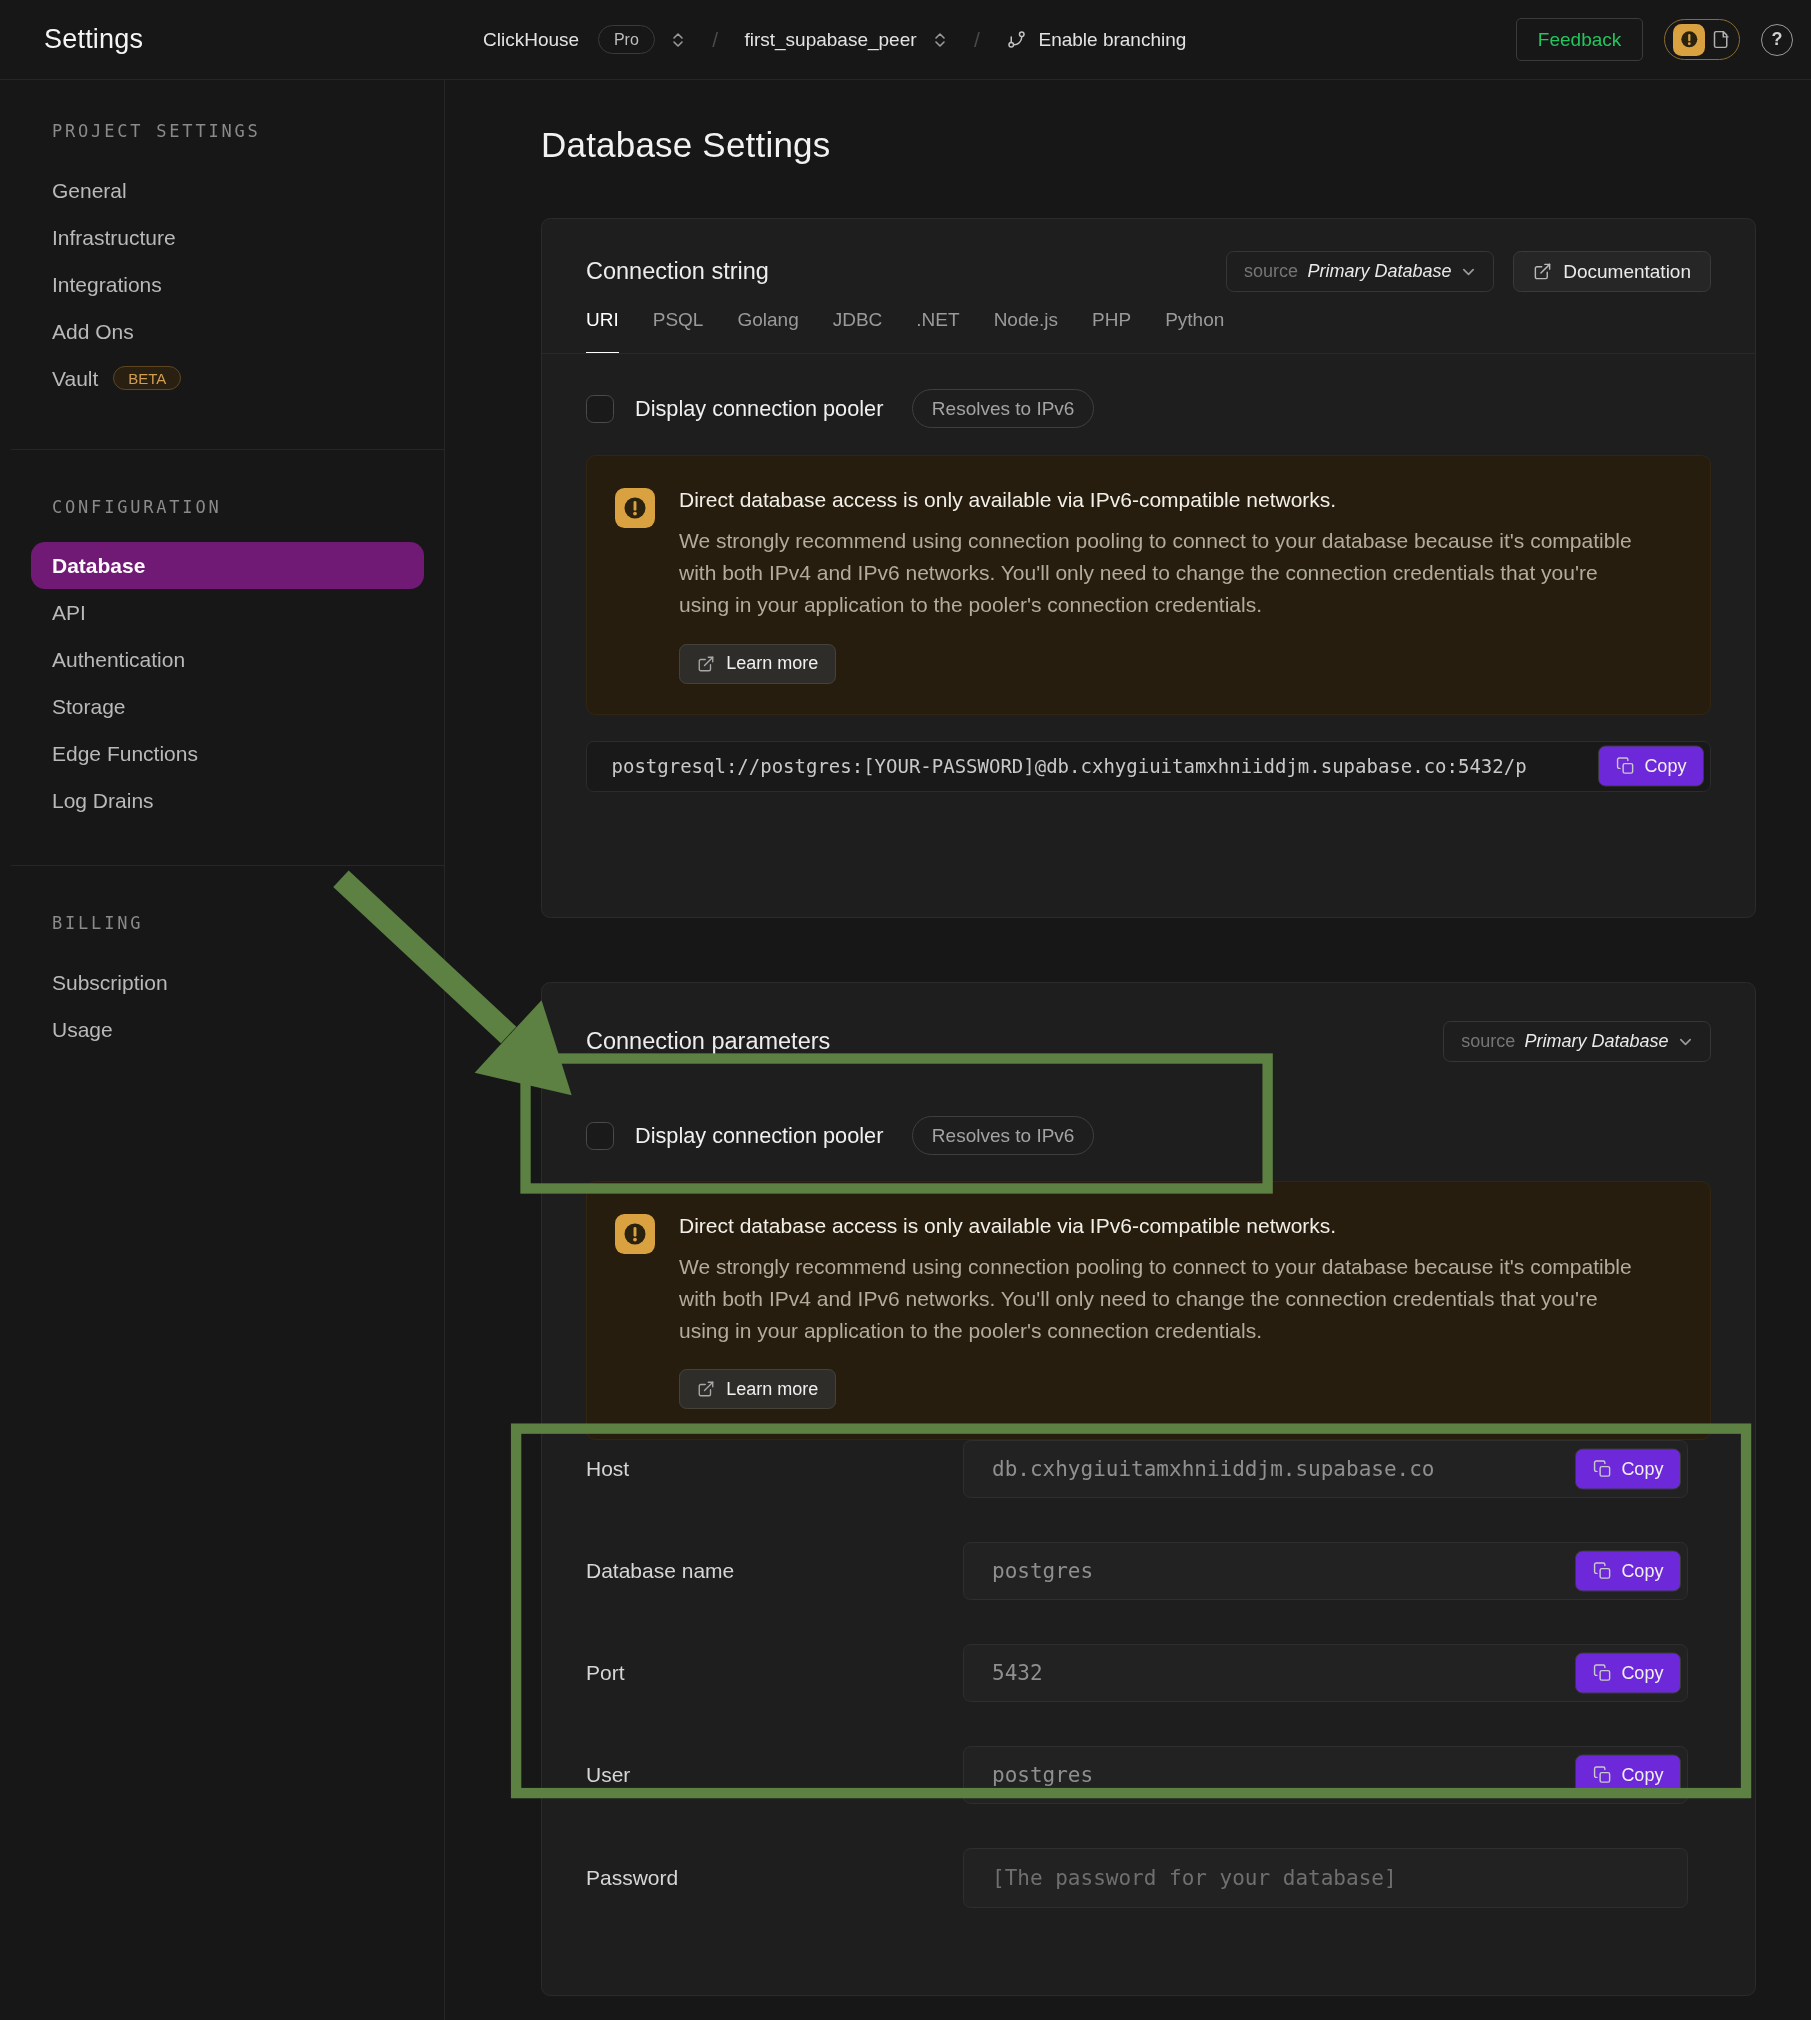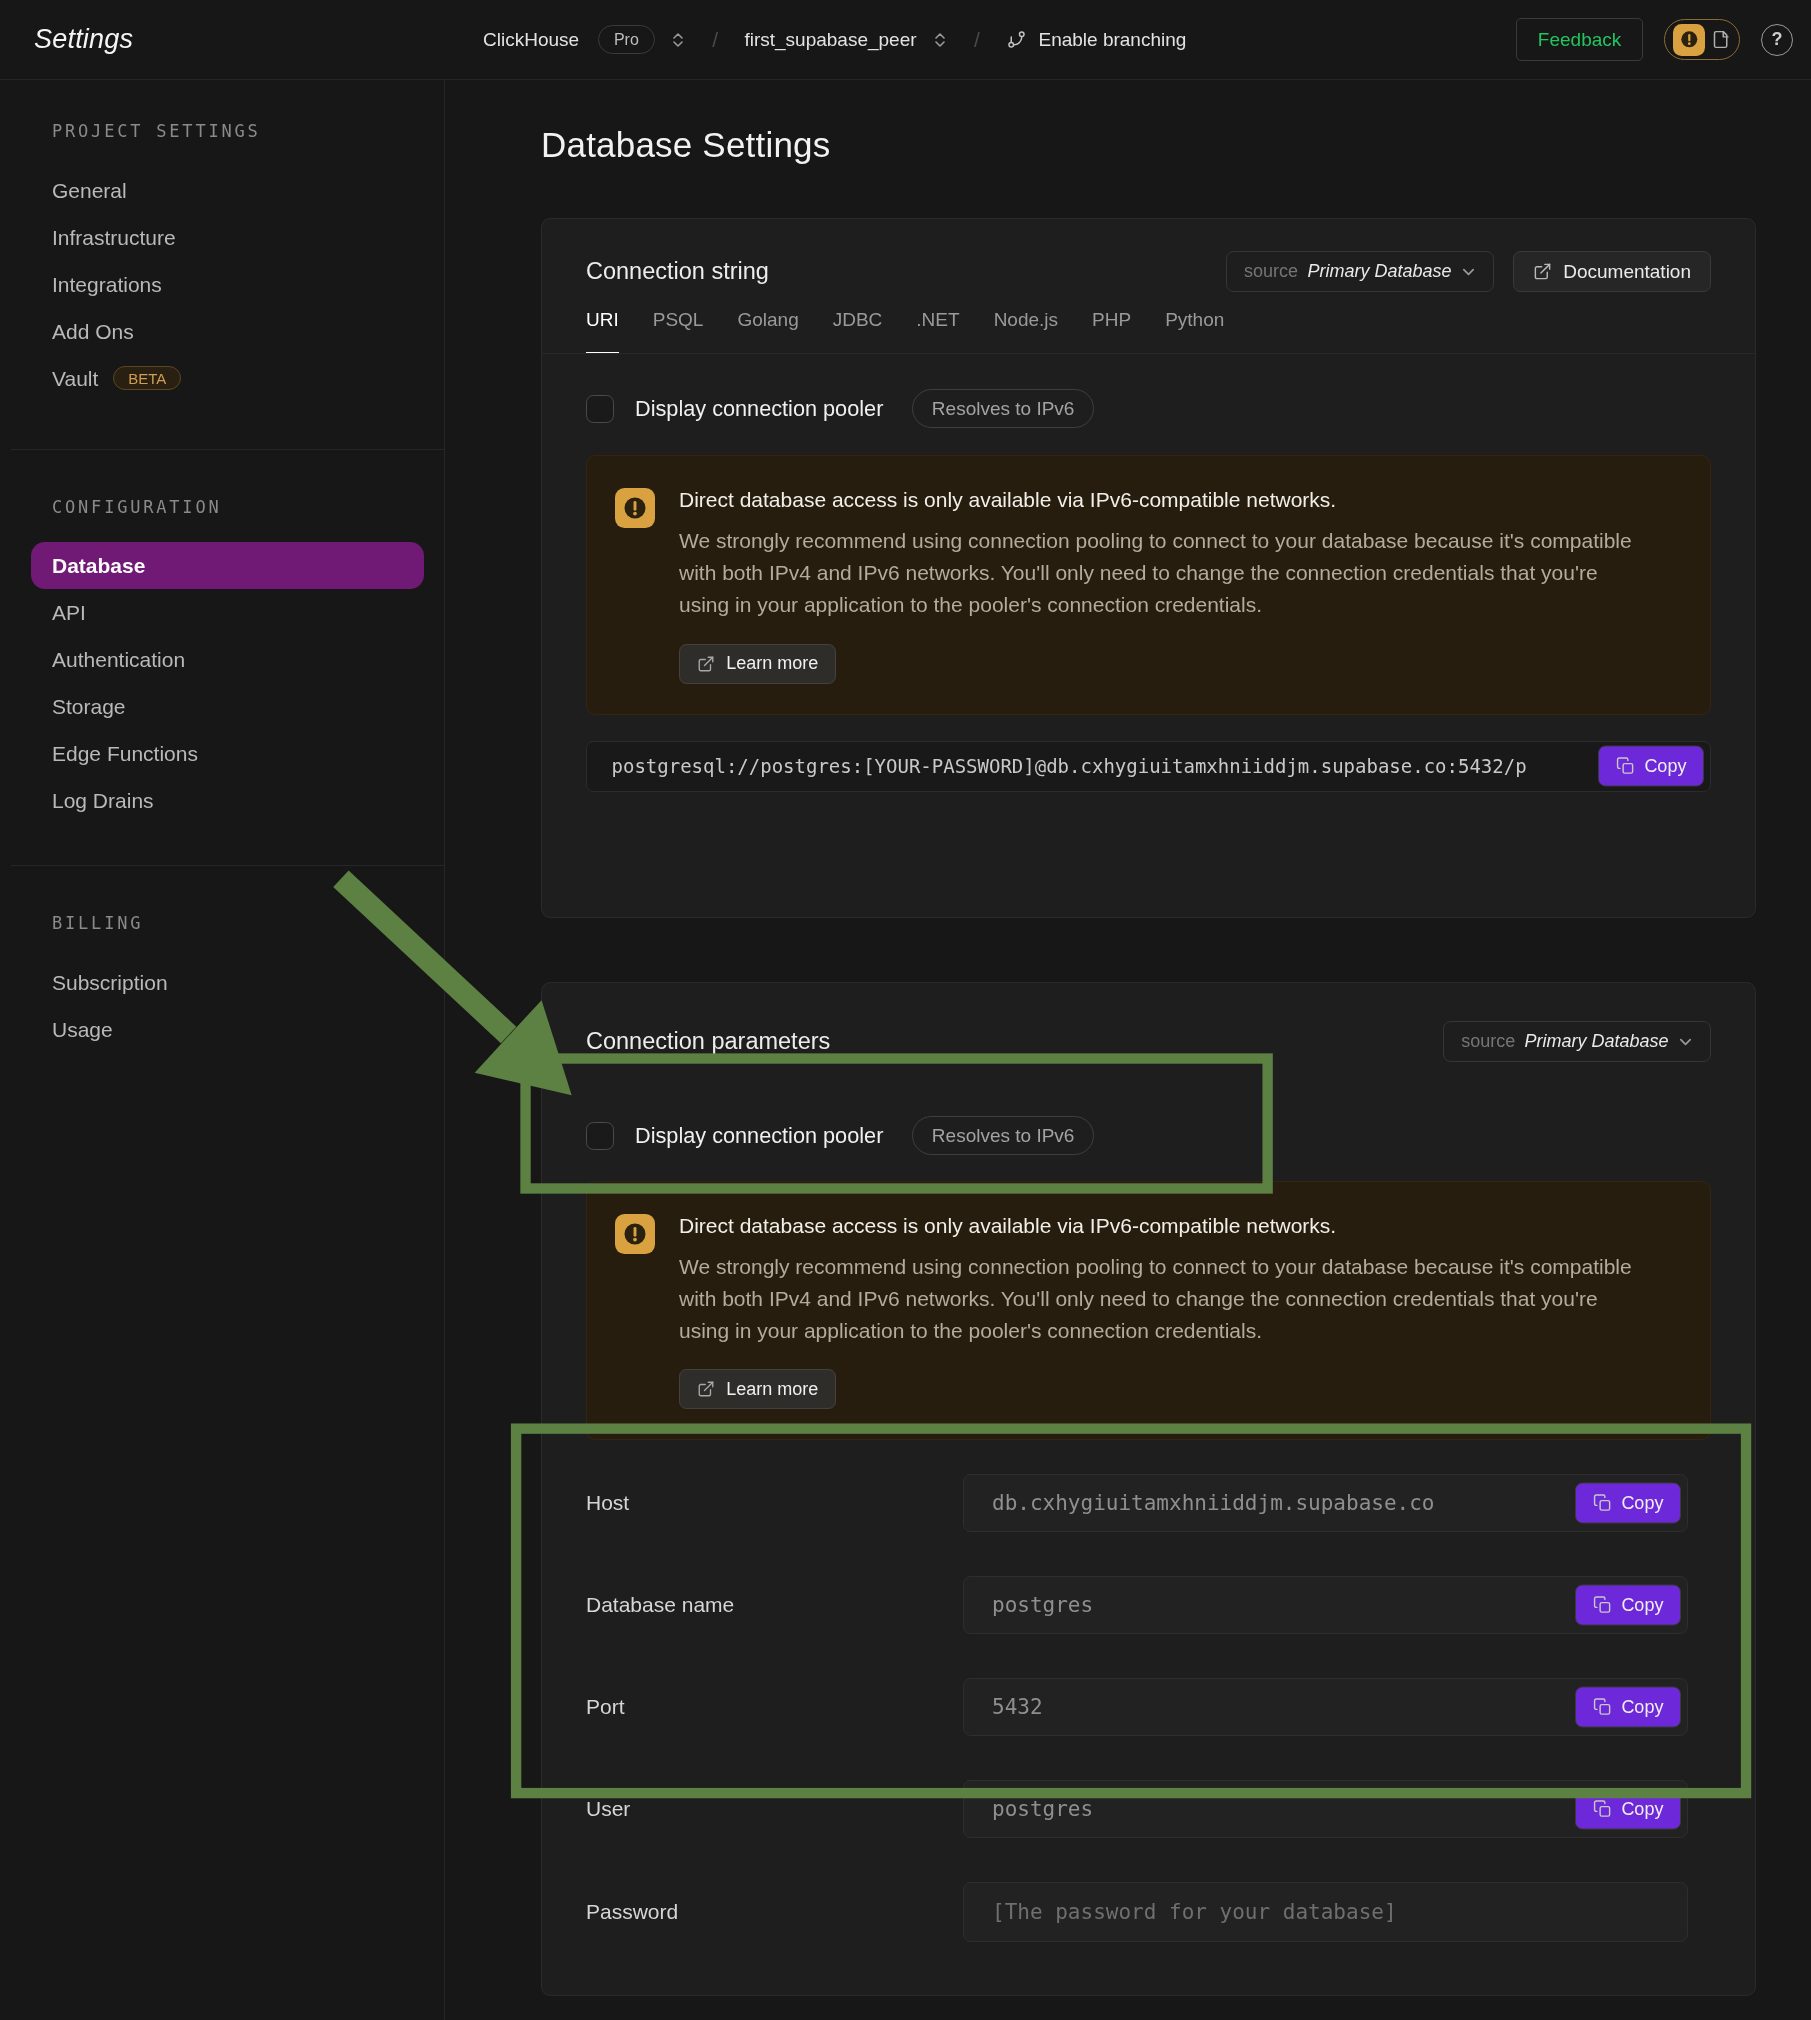--- a/index.html
+++ b/index.html
@@ -8,21 +8,21 @@
     width:1812px; height:2021px; position:relative; overflow:hidden;
     font-family:"Liberation Sans", sans-serif;
     background:#171717; color:#ededed;
     -webkit-font-smoothing:antialiased;
   }
   svg { display:block; }
 
   
   .topbar { position:absolute; top:0; left:0; width:1812px; height:80px;
     border-bottom:0.9px solid #262626; display:flex; align-items:center; z-index:5; }
-  .topbar-left { width:445px; height:100%; display:flex; align-items:center; padding-left:34px;font-style:italic; }
+  .topbar-left { width:445px; height:100%; display:flex; align-items:center; padding-left:44px; }
   .app-title { font-size:27px; font-weight:500; color:#f5f5f5; letter-spacing:0.2px; }
   .topbar-main { flex:1; height:100%; display:flex; align-items:center; padding:0 38px; gap:9.4px; }
   .crumb-text { font-size:19px; color:#e3e3e3; }
   .plan-pill { border:0.9px solid #3a3a3a; border-radius:941px; padding:4.7px 15px;
     font-size:16px; color:#bdbdbd; margin-left:9.4px; }
   .chev-updown { color:#9a9a9a; margin-left:5.6px; }
   .crumb-sep { color:#4a4a4a; font-size:21px; margin:0 17px; }
   .branch-wrap { display:flex; align-items:center; gap:11.3px; }
   .branch-icon { color:#c3c3c3; }
   .topbar-right { display:flex; align-items:center; gap:21px; padding-right:19px; }
@@ -112,21 +112,21 @@
   .copy-btn { position:absolute; right:5.6px; top:50%; transform:translateY(-50%);
     display:flex; align-items:center; gap:9.4px; background:#6d28d9; border:0.9px solid #3a3a3a;
     border-radius:7.5px; height:41px; padding:0 17px; font-size:18px; color:#f0f0f0; cursor:pointer; }
 
   .card-footer { position:absolute; left:0; right:0; bottom:0; height:80px;
     border-top:0.9px solid #292929; display:flex; align-items:center; gap:15px;
     padding:0 44px; border-radius:0 0 9.4px 9.4px; }
   .footer-text { font-size:20px; color:#9c9c9c; }
   .footer-chev { color:#9c9c9c; }
 
-  .fields { margin-top:34px; display:flex; flex-direction:column; gap:44px; }
+  .fields { display:flex; flex-direction:column; gap:44px; }
   .field-row { display:flex; align-items:center; }
   .field-label { width:377px; font-size:21px; color:#d6d6d6; }
   .field-input { position:relative; width:725px; height:58px; background:#222222;
     border:0.9px solid #2e2e2e; border-radius:7.5px; display:flex; align-items:center;
     padding:0 132px 0 28px; }
   .field-input.no-copy { padding-right:28px; height:60px; }
   .field-value { font-family:"DejaVu Sans Mono", monospace; font-size:21px; color:#8f8f8f;
     white-space:nowrap; overflow:hidden; }
   .field-value.placeholder { color:#6f6f6f; }
 

